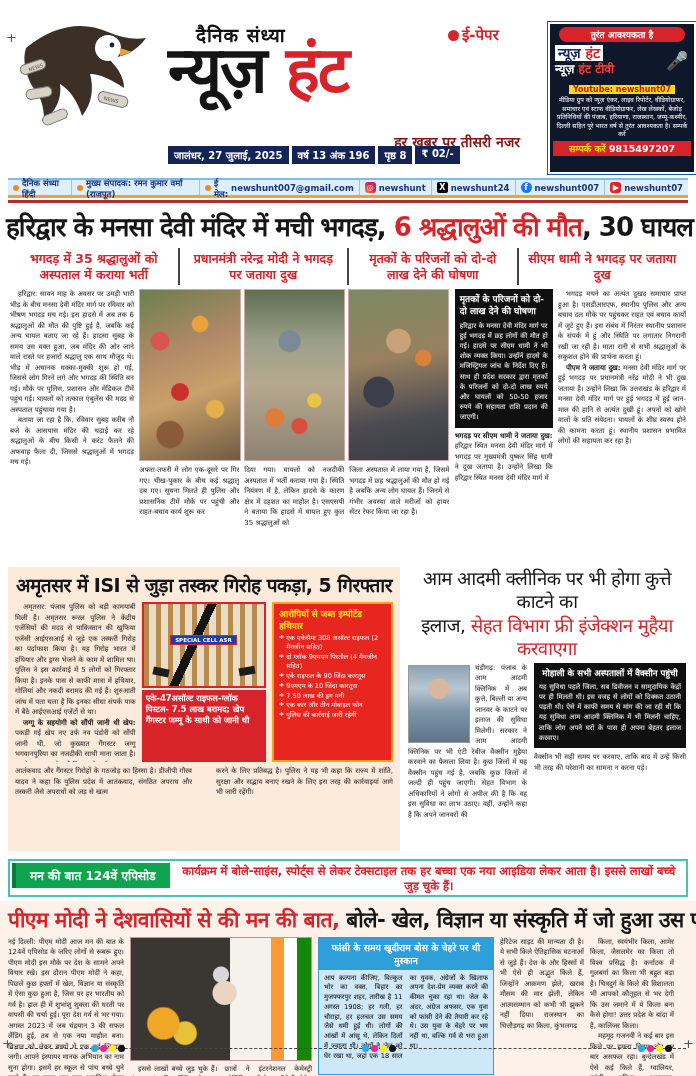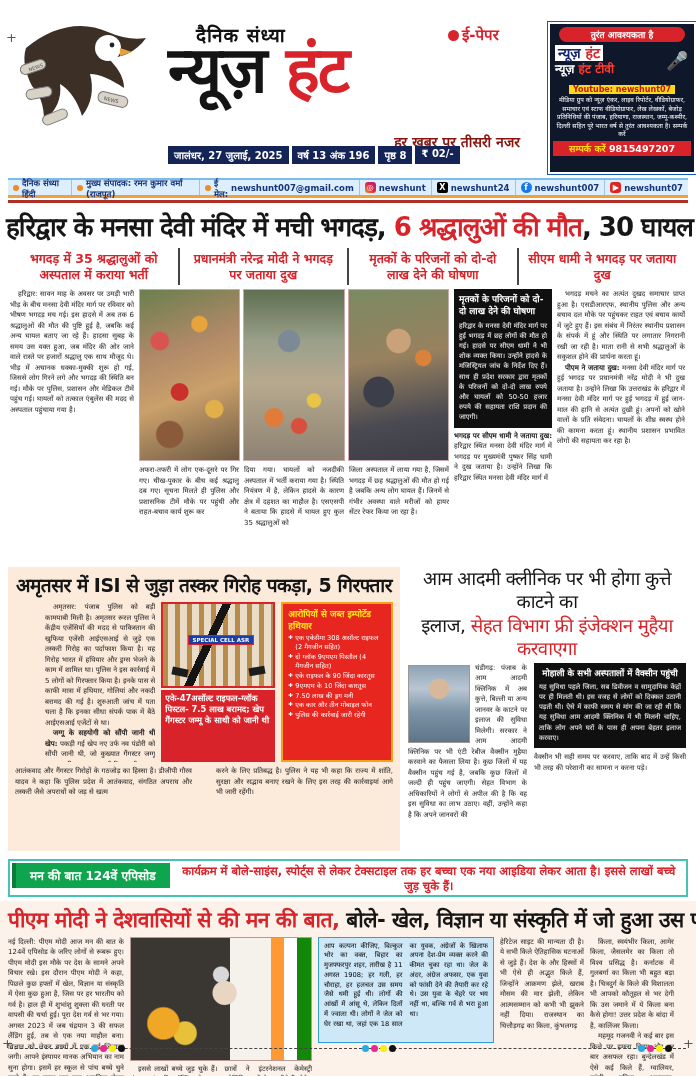--- a/index.html
+++ b/index.html
@@ -49,21 +49,21 @@
   .yt { background:#e02424; }
   .redrule { height:3px; background:#b03028; margin:2px 8px 0; }
 
   
   .lead-headline { text-align:center; font-size:26px; font-weight:900; letter-spacing:-1px; padding:5px 6px 2px; white-space:nowrap; color:#161616; }
   .lead-headline .red { color:#d8232a; }
   .subheads { display:flex; margin:2px 10px 4px; }
   .subheads .sh { flex:1; text-align:center; color:#d8232a; font-weight:bold; font-size:12.5px; line-height:1.25; padding:3px 8px; border-right:2px solid #444; }
   .subheads .sh:last-child { border-right:none; }
 
-  .lead-grid { display:flex; gap:5px; padding:0 10px; height:272px; }
+  .lead-grid { display:flex; gap:5px; padding:0 10px; height:272px;justify-content:space-between; }
   .news-txt { font-size:7px; line-height:1.5; color:#222; text-align:justify; overflow:hidden; }
   .news-txt p { text-indent:8px; }
   .lg-c1 { width:124px; height:100%; }
   .lg-mid { width:310px; display:flex; flex-direction:column; }
   .photos { display:flex; gap:3px; height:172px; }
   .photo { flex:1; border:1px solid #caa; }
   .ph1 { background:
       radial-gradient(circle at 20% 30%, #d9534f 0 6%, transparent 7%),
       radial-gradient(circle at 60% 20%, #e8a33d 0 5%, transparent 6%),
       radial-gradient(circle at 40% 60%, #c9302c 0 7%, transparent 8%),
@@ -88,21 +88,21 @@
   .blackbox .bb-title { font-weight:bold; font-size:9px; line-height:1.3; margin-bottom:3px; }
   .blackbox .bb-body { font-size:6.8px; line-height:1.5; text-align:justify; }
   .lg-box .news-txt { margin-top:3px; flex:1; }
   .lg-c6 { width:128px; height:100%; }
   .bold-lead { font-weight:bold; }
 
   
   .midband { display:flex; gap:6px; padding:6px 8px 4px; }
   .isi { width:392px; background:#fceadb; padding:5px 7px; }
   .isi h2 { text-align:center; font-size:19px; font-weight:900; letter-spacing:-0.5px; color:#151515; margin-bottom:4px; white-space:nowrap; }
-  .isi-grid { display:flex; gap:6px; height:160px;margin-left:30px; }
+  .isi-grid { display:flex; gap:6px; height:160px; }
   .isi-c1 { width:122px; }
   .isi-mid { width:126px; display:flex; flex-direction:column; }
   .gunphoto { height:86px; border:2px solid #d8232a; background:
       linear-gradient(115deg, transparent 40%, #141414 40% 46%, transparent 46%),
       repeating-linear-gradient(90deg, #b88b4a 0 5px, #e9dcc8 5px 12px),
       linear-gradient(#efe8da,#d9d2c4); position:relative; }
   .gunphoto .glabel { position:absolute; left:22%; top:38%; background:#1a3fa8; color:#fff; font-size:5.5px; font-weight:bold; padding:1px 4px; border:1px solid #d8232a; }
   .gunphoto .mag1,.gunphoto .mag2 { position:absolute; width:16px; height:8px; background:#1c1c1c; }
   .gunphoto .mag1 { left:8%; bottom:12%; transform:rotate(12deg); }
   .gunphoto .mag2 { right:8%; bottom:14%; transform:rotate(-10deg); }
@@ -242,20 +242,21 @@
   <div class="subheads">
     <div class="sh">भगदड़ में 35 श्रद्धालुओं को अस्पताल में कराया भर्ती</div>
     <div class="sh">प्रधानमंत्री नरेन्द्र मोदी ने भगदड़ पर जताया दुख</div>
     <div class="sh">मृतकों के परिजनों को दो-दो लाख देने की घोषणा</div>
     <div class="sh">सीएम धामी ने भगदड़ पर जताया दुख</div>
   </div>
 
   <div class="lead-grid">
     <div class="news-txt lg-c1">
       <p>हरिद्वार: सावन माह के अवसर पर उमड़ी भारी भीड़ के बीच मनसा देवी मंदिर मार्ग पर रविवार को भीषण भगदड़ मच गई। इस हादसे में अब तक 6 श्रद्धालुओं की मौत की पुष्टि हुई है, जबकि कई अन्य घायल बताए जा रहे हैं। हादसा सुबह के समय उस वक्त हुआ, जब मंदिर की ओर जाने वाले रास्ते पर हजारों श्रद्धालु एक साथ मौजूद थे। भीड़ में अचानक धक्का-मुक्की शुरू हो गई, जिससे लोग गिरने लगे और भगदड़ की स्थिति बन गई। मौके पर पुलिस, प्रशासन और मेडिकल टीमें पहुंच गई। घायलों को तत्काल एंबुलेंस की मदद से अस्पताल पहुंचाया गया है।</p>
+      <p>बताया जा रहा है कि, रविवार सुबह करीब नौ बजे के आसपास मंदिर की चढ़ाई कर रहे श्रद्धालुओं के बीच किसी ने करंट फैलने की अफवाह फैला दी, जिससे श्रद्धालुओं में भगदड़ मच गई।</p>
     </div>
     <div class="lg-mid">
       <div class="photos">
         <div class="photo ph1"></div>
         <div class="photo ph2"></div>
         <div class="photo ph3"></div>
       </div>
       <div class="under-photos">
         <div class="news-txt">अफरा-तफरी में लोग एक-दूसरे पर गिर गए। चीख-पुकार के बीच कई श्रद्धालु दब गए। सूचना मिलते ही पुलिस और प्रशासनिक टीमें मौके पर पहुंची और राहत-बचाव कार्य शुरू कर</div>
         <div class="news-txt">दिया गया। घायलों को नजदीकी अस्पताल में भर्ती कराया गया है। स्थिति नियंत्रण में है, लेकिन हादसे के कारण क्षेत्र में दहशत का माहौल है। एसएसपी ने बताया कि हादसे में घायल हुए कुल 35 श्रद्धालुओं को</div>
@@ -339,20 +340,21 @@
       <div class="news-txt mg-c1">नई दिल्ली: पीएम मोदी आज मन की बात के 124वें एपिसोड के जरिए लोगों से रूबरू हुए। पीएम मोदी इस मौके पर देश के सामने अपने विचार रखे। इस दौरान पीएम मोदी ने कहा, पिछले कुछ हफ्तों में खेल, विज्ञान या संस्कृति में ऐसा कुछ हुआ है, जिस पर हर भारतीय को गर्व है। हाल ही में शुभांशु शुक्ला की धरती पर वापसी की चर्चा हुई। पूरा देश गर्व से भर गया। अगस्त 2023 में जब चंद्रयान 3 की सफल लैंडिंग हुई, तब से एक नया माहौल बना। विज्ञान को लेकर बच्चों में एक नई जिज्ञासा जगी। आपने इंस्पायर मानक अभियान का नाम सुना होगा। इसमें हर स्कूल से पांच बच्चे चुने जाते हैं। हर बच्चा एक नया आइडिया लेकर आता है।</div>
       <div class="mg-c2">
         <div class="modiphoto"></div>
         <div class="news-txt mg-c2-text">
           <p>इससे लाखों बच्चे जुड़ चुके हैं। चंद्रयान 3 की लॉन्चिंग के बाद इसकी संख्या दोगुनी हो गई है। अगले महीने 23 अगस्त को नेशनल स्पेस डे है। इसे मनाने के नए आइडिया मुझे जरूर भेजिएगा।</p>
           <p>21वीं सदी के भारत में आज साइंस एक नई ऊर्जा के साथ आगे बढ़ रहा है। कुछ दिन पहले हमारे छात्रों ने इंटरनेशनल केमेस्ट्री ओलिंपियाड में मेडल जीते हैं। देवेश पंकज, संदीप कुची, देवदत्त प्रियदर्शी और उज्ज्वल केसरी, इन चारों ने भारत का नाम रोशन किया। मैथ्स की दुनिया में भी भारत ने अपनी पहचान को और मजबूत किया है। ऑस्ट्रेलिया में हुए</p>
         </div>
       </div>
       <div class="mg-c3">
         <div class="bluebox">
+          <div class="blt">फांसी के समय खुदीराम बोस के चेहरे पर थी मुस्कान</div>
           <div class="blb">आप कल्पना कीजिए, बिल्कुल भोर का वक्त, बिहार का मुजफ्फरपुर शहर, तारीख है 11 अगस्त 1908; हर गली, हर चौराहा, हर हलचल उस समय जैसे थमी हुई थी। लोगों की आंखों में आंसू थे, लेकिन दिलों में ज्वाला थी। लोगों ने जेल को घेर रखा था, जहां एक 18 साल का युवक, अंग्रेजों के खिलाफ अपना देश-प्रेम व्यक्त करने की कीमत चुका रहा था। जेल के अंदर, अंग्रेज अफसर, एक युवा को फांसी देने की तैयारी कर रहे थे। उस युवा के चेहरे पर भय नहीं था, बल्कि गर्व से भरा हुआ था।</div>
         </div>
 
       </div>
       <div class="news-txt mg-c4">हेरिटेज साइट की मान्यता दी है। ये सभी किले ऐतिहासिक घटनाओं से जुड़े हैं। देश के और हिस्सों में भी ऐसे ही अद्भुत किले हैं, जिन्होंने आक्रमण झेले, खराब मौसम की मार झेली, लेकिन आत्मसम्मान को कभी भी झुकने नहीं दिया। राजस्थान का चित्तौड़गढ़ का किला, कुंभलगढ़</div>
       <div class="news-txt mg-c5">
         <p>किला, स्वयंभीर किला, आमेर किला, जैसलमेर का किला तो विश्व प्रसिद्ध है। कर्नाटक में गुलबर्गा का किला भी बहुत बड़ा है। चित्रदुर्ग के किले की विशालता भी आपको कौतूहल से भर देगी कि उस जमाने में ये किला बना कैसे होगा! उत्तर प्रदेश के बांदा में है, कालिंजर किला।</p>
         <p>महमूद गजनवी ने कई बार इस किले पर हमला किया और हर बार असफल रहा। बुन्देलखंड में ऐसे कई किले हैं, ग्वालियर, झांसी, दतिया, अजयगढ़, गढ़कुंडार, चंदेरी। ये किले सिर्फ ईंट-पत्थर नहीं हैं, बल्कि हमारी संस्कृति के प्रतीक हैं। मैं सभी देशवासियों से आग्रह करता हूं कि इन किलों की यात्रा करें, अपने इतिहास को जानें।</p>
       </div>
     </div>

